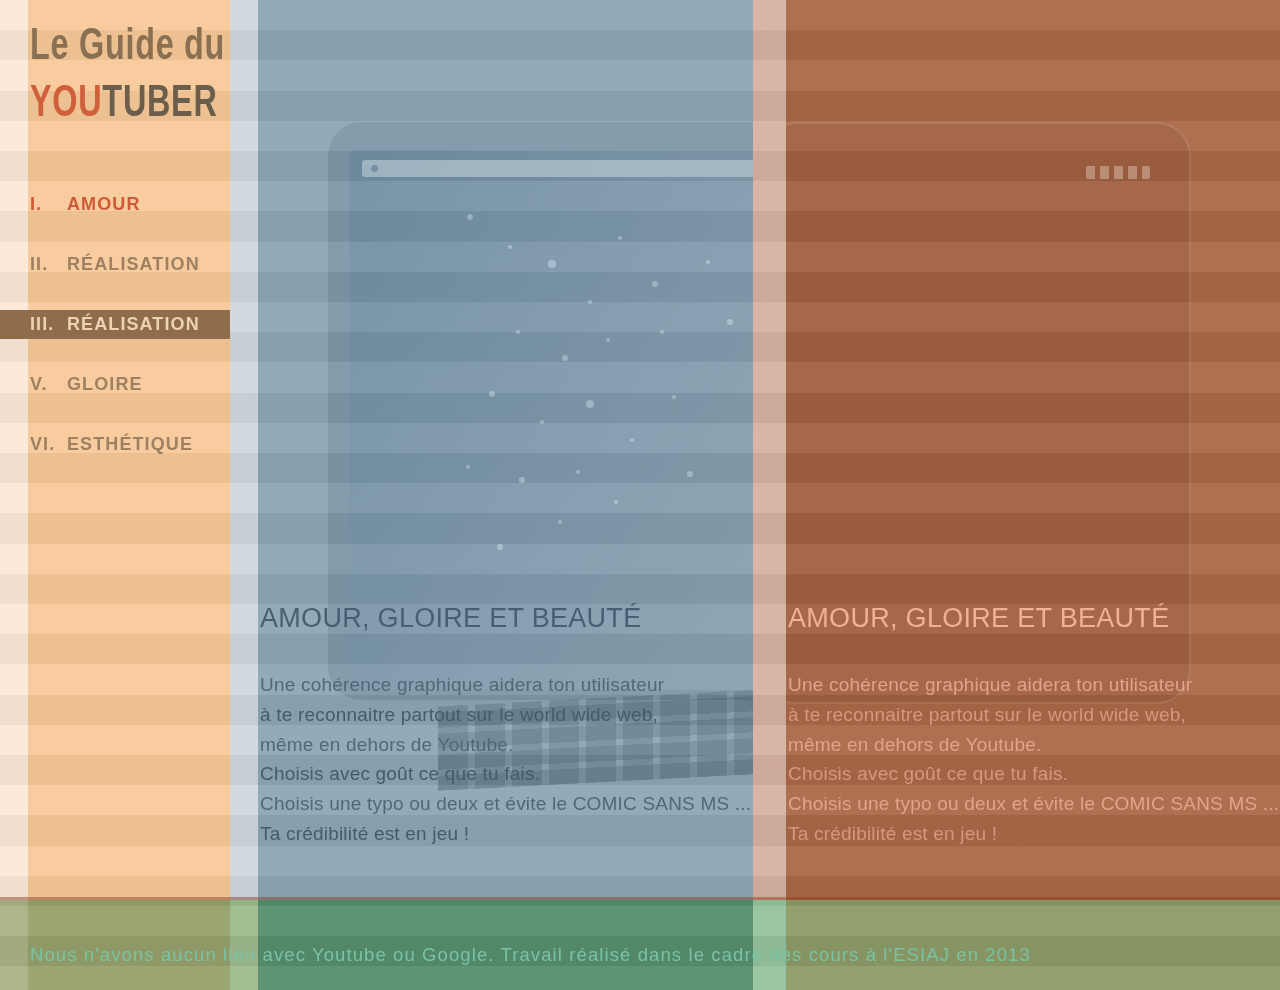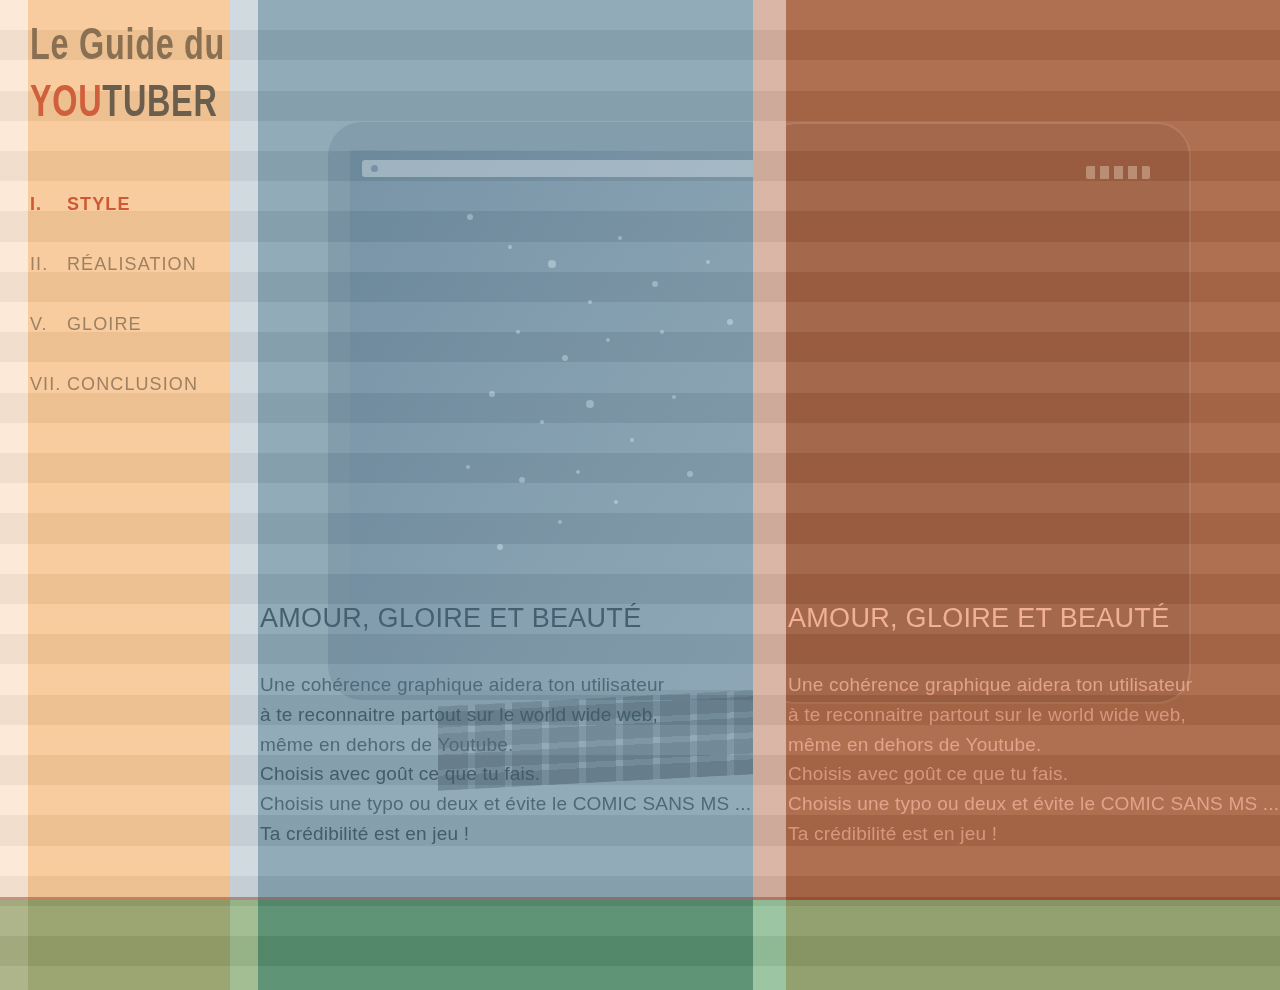--- a/index.html
+++ b/index.html
@@ -52,21 +52,21 @@
   .logo{position:absolute;left:30px;top:20px;z-index:10;}
   .logo-line{font-size:45px;line-height:48px;letter-spacing:1px;font-weight:bold;
     transform:scaleX(0.72);transform-origin:0 0;white-space:nowrap;color:#8a7052;}
   .logo-line2{margin-top:9px;}
   .logo-accent{color:#d05f3b;}
   .logo-rest{color:#6b5e4d;}
 
   
   .menu{position:absolute;left:0;top:174px;width:230px;z-index:10;margin:0;padding:0;list-style:none;}
   .menu-item{height:60px;display:flex;align-items:center;padding-left:30px;box-sizing:border-box;
-    font-size:18px;letter-spacing:1.1px;color:#9d8162;cursor:pointer;}
+    font-size:18px;letter-spacing:1.1px;color:#9d8162;cursor:pointer;font-weight:bold;}
   .menu-item .num{width:37px;flex:0 0 37px;}
   .menu-item.accent{color:#cd5a34;font-weight:bold;}
   .menu-item.active{color:#edd3b2;
     background:linear-gradient(#8e6c4c,#8e6c4c) no-repeat;
     background-size:230px 29px;background-position:0 center;}
 
   
   .panel-heading{position:absolute;left:2px;top:603px;font-size:27px;letter-spacing:0.3px;
     white-space:nowrap;font-weight:400;}
   .col-mid .panel-heading{color:#3a5668;}
@@ -143,38 +143,43 @@
   </div>
 
   <div class="logo">
     <div class="logo-line">Le Guide du</div>
     <div class="logo-line logo-line2"><span class="logo-accent">YOU</span><span class="logo-rest">TUBER</span></div>
   </div>
 
   <ul class="menu">
     <li class="menu-item accent">
       <span class="num">I.</span>
-      <span class="lbl">STYLE</span>
+      <span class="lbl">AMOUR</span>
     </li>
     <li class="menu-item">
       <span class="num">II.</span>
+      <span class="lbl">RÉALISATION</span>
+    </li>
+    <li class="menu-item active">
+      <span class="num">III.</span>
       <span class="lbl">RÉALISATION</span>
     </li>
     <li class="menu-item">
       <span class="num">V.</span>
       <span class="lbl">GLOIRE</span>
     </li>
     <li class="menu-item">
-      <span class="num">VII.</span>
-      <span class="lbl">CONCLUSION</span>
+      <span class="num">VI.</span>
+      <span class="lbl">ESTHÉTIQUE</span>
     </li>
   </ul>
 
   <div class="footer-line"></div>
   <div class="fseg fseg-edge"></div>
   <div class="fseg fseg-side"></div>
   <div class="fseg fseg-gap1"></div>
   <div class="fseg fseg-mid"></div>
   <div class="fseg fseg-gap2"></div>
   <div class="fseg fseg-right"></div>
+  <div class="footer-text">Nous n'avons aucun lien avec Youtube ou Google. Travail réalisé dans le cadre des cours à l'ESIAJ en 2013</div>
 
   <div class="scanlines"></div>
 </div>
 
 </body></html>

